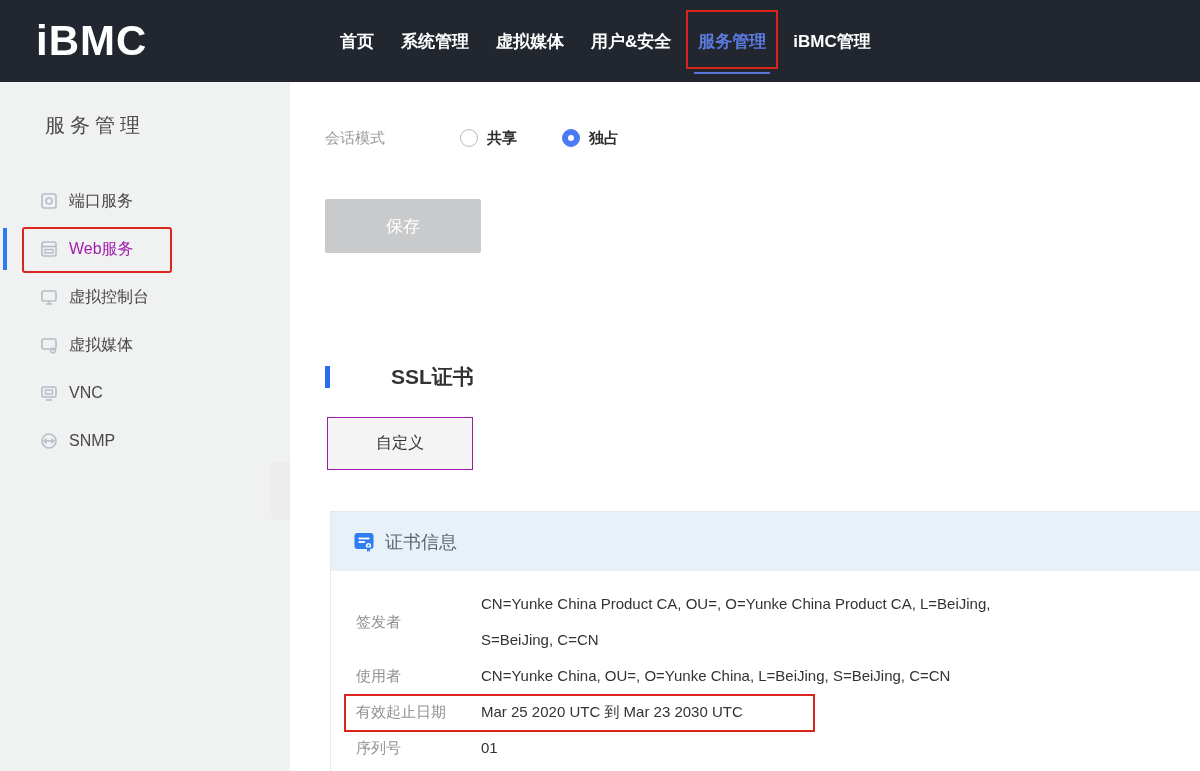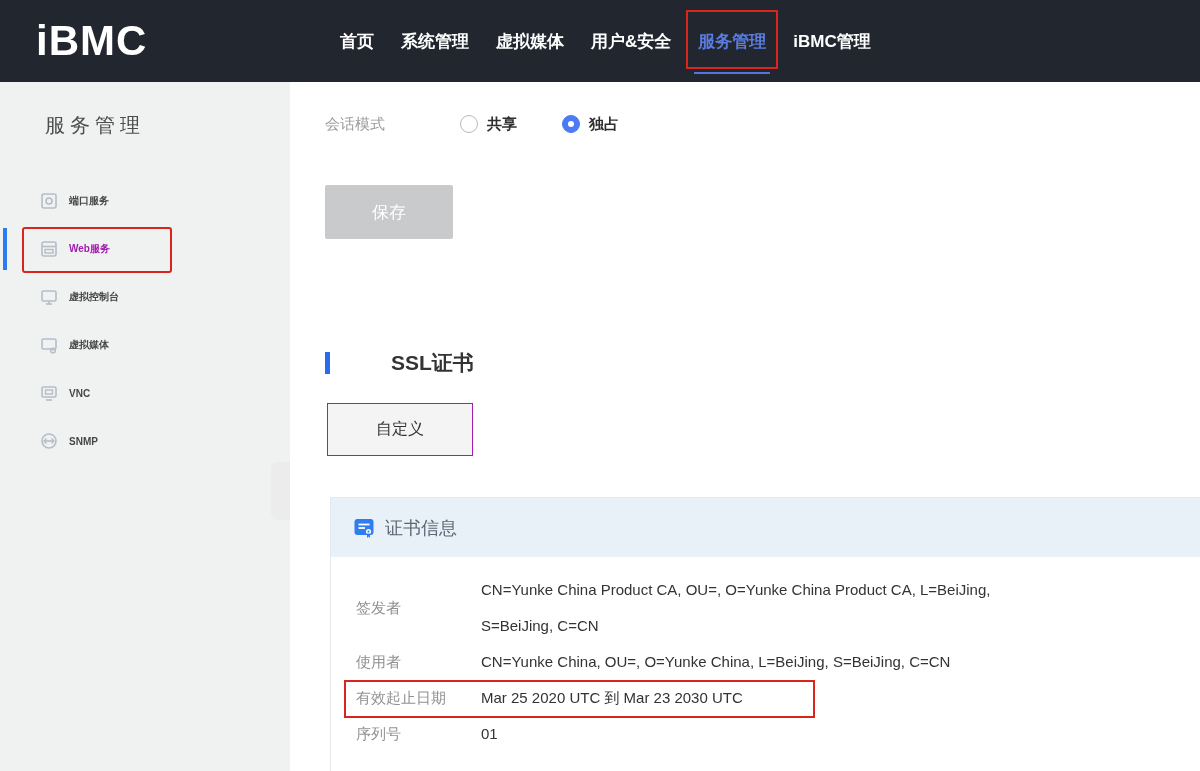--- a/index.html
+++ b/index.html
@@ -19,45 +19,45 @@
   .nav-underline { position:absolute; left:-2px; right:-2px; top:44px; height:2px; background:#5575d8; }
 
   
   .sidebar { position:absolute; left:0; top:82px; width:290px; bottom:0; background:#f0f1f1; }
   .sidebar-title { padding:30px 0 0 45px; font-size:20px; letter-spacing:5px; color:#4d4d4d; }
   .menu { margin-top:38px; }
   .menu-item { position:relative; height:48px; display:flex; align-items:center;
                padding-left:40px; cursor:pointer; }
   .menu-icon { width:18px; height:18px; margin-right:11px; flex:0 0 18px; }
   .menu-icon svg { display:block; }
-  .menu-label { font-size:10px; color:#474747;font-weight:bold; }
+  .menu-label { font-size:16px; color:#474747; }
   .menu-item.active .menu-label { color:#a21caf; }
   .active-bar { position:absolute; left:3px; top:3px; width:4px; height:42px; background:#2a7cf0; }
   .menu-item.annotated::after { content:""; position:absolute; left:22px; top:2px;
                width:146px; height:42px; border:2px solid #d9251d; border-radius:3px; }
   .collapse-tab { position:absolute; left:271px; top:380px; width:32px; height:58px;
                background:#ececec; border-radius:6px; display:flex; align-items:center;
                justify-content:flex-end; padding-right:5px; cursor:pointer; }
   .collapse-glyph { color:#2a7cf0; font-size:18px; font-weight:bold; line-height:1; }
 
   
   .main { position:absolute; left:290px; top:82px; right:0; bottom:0; background:#ffffff; }
 
-  .session-row { display:flex; align-items:center; margin:28px 0 0 35px; height:28px; }
+  .session-row { display:flex; align-items:center; margin:42px 0 0 35px; height:28px; }
   .session-label { width:135px; font-size:15px; color:#9b9b9b; }
   .radio-option { display:flex; align-items:center; cursor:pointer; }
   .radio-option + .radio-option { margin-left:45px; }
   .radio-circle { width:18px; height:18px; border-radius:50%; border:1px solid #b9b9b9;
                   background:#fff; margin-right:9px; position:relative; }
   .radio-option.selected .radio-circle { background:#4a7bf5; border-color:#4a7bf5; }
   .radio-option.selected .radio-circle::after { content:""; position:absolute; left:5px; top:5px;
                   width:6px; height:6px; border-radius:50%; background:#ffffff; }
   .radio-label { font-size:15px; font-weight:bold; color:#2e2e2e; }
 
-  .save-btn { display:block; margin:47px 0 0 35px; width:128px; height:54px;
+  .save-btn { display:block; margin:47px 0 0 35px; width:156px; height:54px;
               background:#c9cacb; color:#ffffff; font-size:17px; border:none;
               border-radius:2px; cursor:pointer; font-family:inherit; }
 
   .section-title { display:flex; align-items:center; margin:110px 0 0 35px; height:28px;gap:48px; }
   .section-bar { width:5px; height:22px; background:#2a6cf0; margin-right:13px; }
   .section-text { font-size:21px; font-weight:bold; color:#333333; }
 
   .custom-btn { display:block; margin:26px 0 0 37px; width:146px; height:53px;
               background:#f4f4f4; color:#333333; font-size:16px;
               border:1px solid #a21caf; cursor:pointer; font-family:inherit; }

